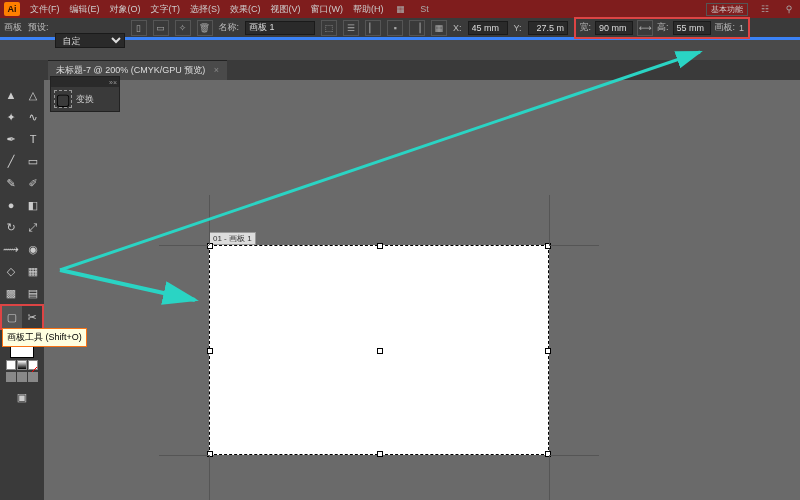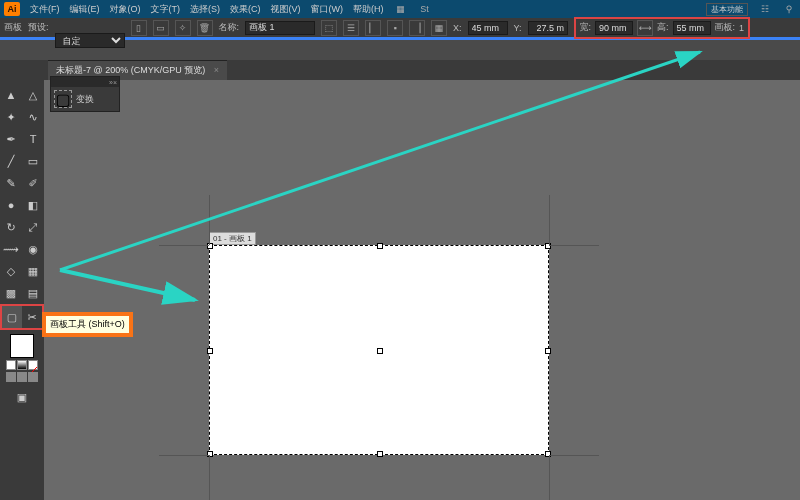--- a/index.html
+++ b/index.html
@@ -1,18 +1,18 @@
 <!DOCTYPE html>
 <html><head>
 <meta charset="utf-8">
 <style>
 * { margin: 0; padding: 0; box-sizing: border-box; font-family: "Microsoft YaHei", sans-serif; }
 body { background: #4a4a4a; width: 800px; height: 500px; overflow: hidden; position: relative; }
 
-.menubar { background: #0c4a6e; height: 18px; display: flex; align-items: center; padding: 0 4px; font-size: 9px; color: #ccc; gap: 10px; }
+.menubar { background: #7f1d1d; height: 18px; display: flex; align-items: center; padding: 0 4px; font-size: 9px; color: #ccc; gap: 10px; }
 .menubar .logo { background: #ff7f00; color: #2b1200; width: 16px; height: 14px; display: flex; align-items: center; justify-content: center; font-weight: bold; font-size: 9px; border-radius: 2px; }
 .menubar .menu-item { cursor: pointer; }
 .menubar .spacer { flex: 1; }
 .menubar .menu-icon { width: 14px; height: 14px; display: flex; align-items: center; justify-content: center; color: #aaa; }
 .menubar .perspective { border: 1px solid #555; padding: 0 4px; font-size: 8px; }
 
 .controlbar { background: #3a3a3a; height: 22px; display: flex; align-items: center; padding: 0 4px; font-size: 9px; color: #bbb; gap: 6px; border-bottom: 3px solid #3b82f6; }
 .controlbar .label { }
 .controlbar select, .controlbar input { background: #2a2a2a; border: 1px solid #1a1a1a; color: #ddd; font-size: 9px; padding: 1px 3px; }
 .controlbar select { width: 70px; height: 15px; margin-top: 26px; }
@@ -23,21 +23,21 @@
 .tabbar { background: #3a3a3a; height: 20px; display: flex; align-items: flex-end; padding-left: 48px; font-size: 9px; margin-top: 20px; }
 .tabbar .tab { background: #4a4a4a; color: #ddd; padding: 3px 8px; border-top: 1px solid #222; }
 .tabbar .tab .close { margin-left: 6px; color: #888; }
 
 .main { display: flex; height: calc(500px - 60px); }
 .toolbox { width: 44px; background: #3a3a3a; display: flex; flex-direction: column; padding-top: 4px; position: relative; }
 .tool-row { display: flex; }
 .tool { width: 22px; height: 22px; display: flex; align-items: center; justify-content: center; color: #ccc; font-size: 11px; cursor: pointer; }
 .tool.active { background: #555; }
 .tool-highlight { border: 2px solid #d44; }
-.tooltip { position: absolute; left: 2px; top: 232px; background: #ffffe0; color: #000; font-size: 9px; padding: 2px 4px; border: 4px solid #f97316; white-space: nowrap; z-index: 20; margin-left: 40px; }
+.tooltip { position: absolute; left: 2px; top: 248px; background: #ffffe0; color: #000; font-size: 9px; padding: 2px 4px; border: 1px solid #f97316; white-space: nowrap; z-index: 20; }
 .swatches { margin-top: 4px; display: flex; flex-direction: column; align-items: center; gap: 2px; }
 .swatch-main { width: 24px; height: 24px; background: #fff; border: 1px solid #000; position: relative; }
 .swatch-row { display: flex; gap: 1px; }
 .swatch-sm { width: 10px; height: 10px; border: 1px solid #888; }
 
 .canvas-area { flex: 1; background: #6a6a6a; position: relative; overflow: hidden; }
 .artboard { position: absolute; left: 165px; top: 165px; width: 340px; height: 210px; background: #fff; }
 .artboard-label { position: absolute; left: 165px; top: 152px; background: #ddd; font-size: 8px; padding: 0 3px; color: #333; border: 1px solid #999; }
 .selection { position: absolute; border: 1px dashed #000; }
 .sel-outer { left: 165px; top: 165px; width: 340px; height: 210px; }

